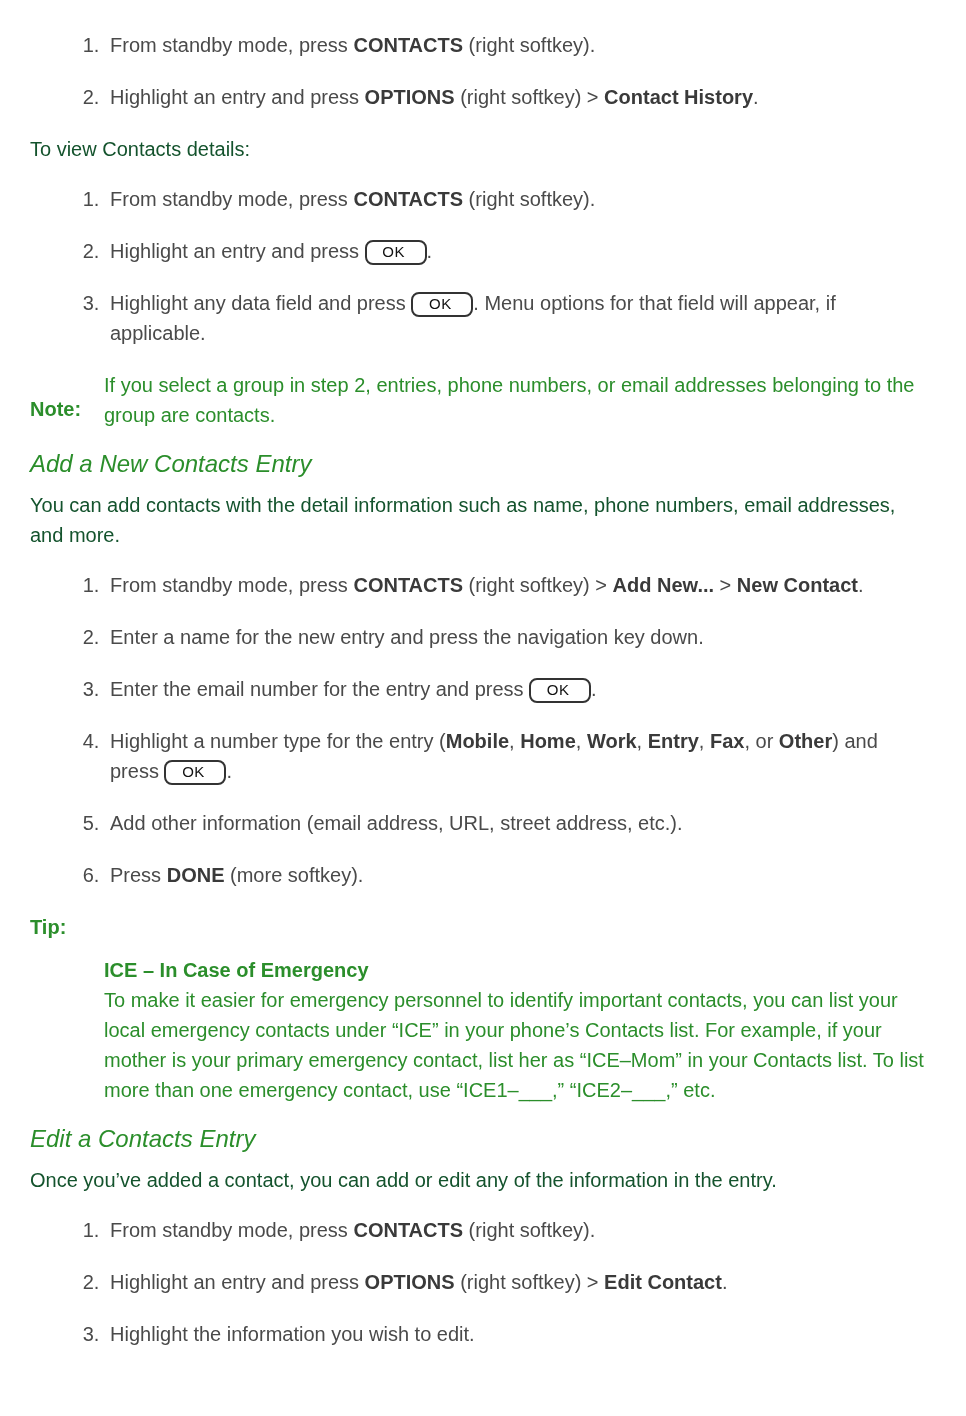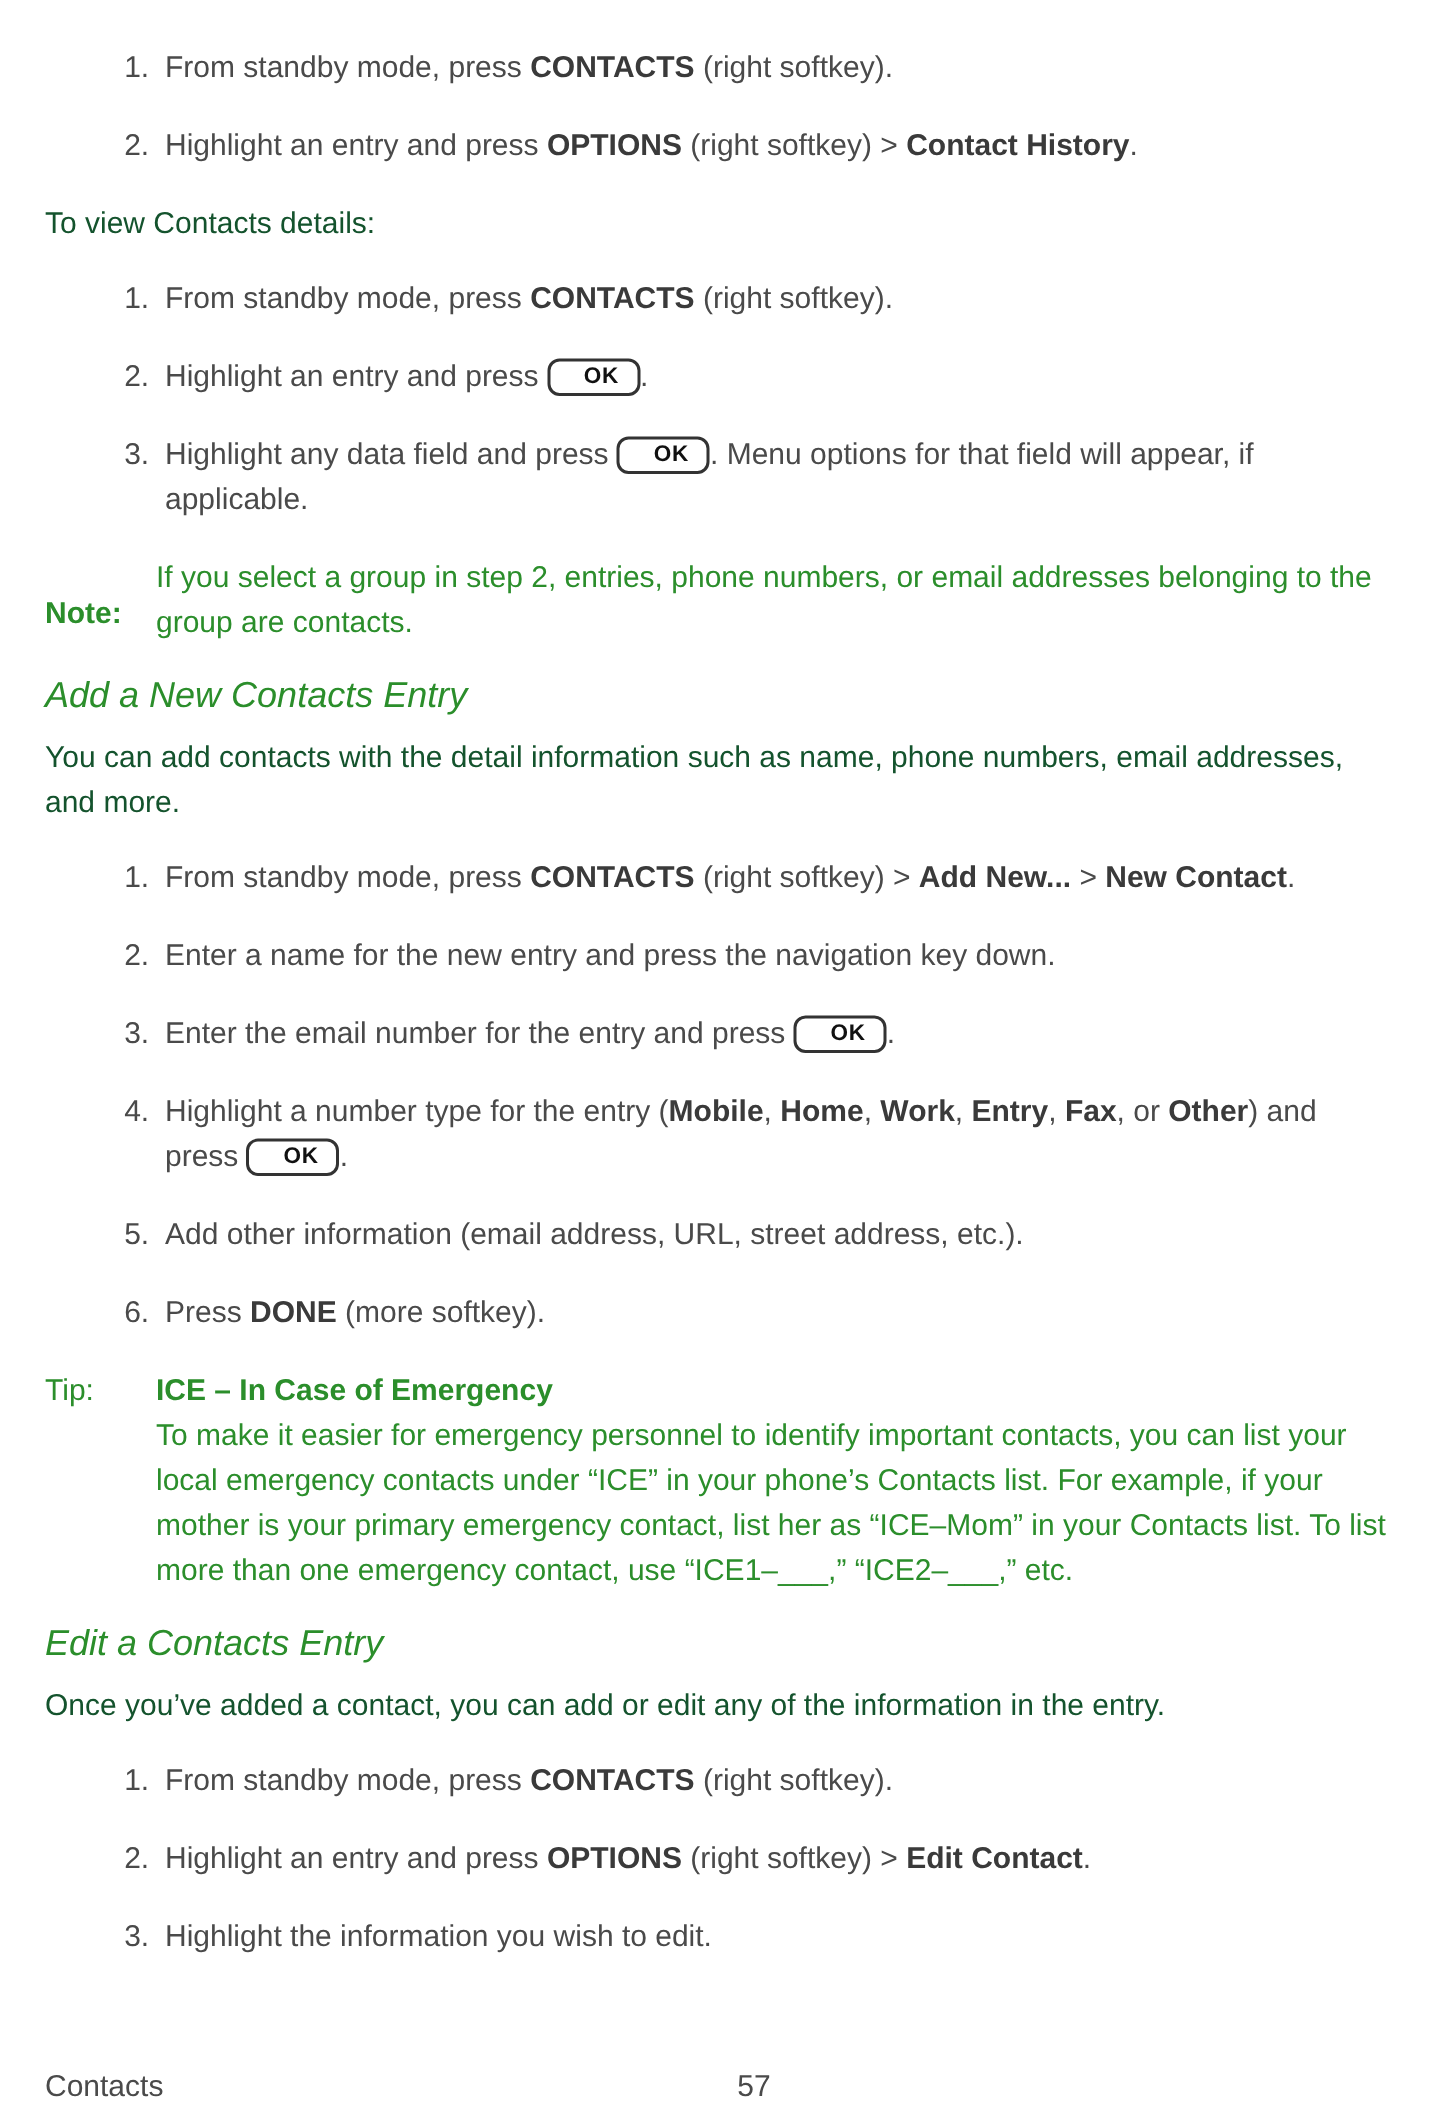--- a/index.html
+++ b/index.html
@@ -31,28 +31,28 @@
       font-style: italic;
       font-weight: normal;
       color: #2b8e2b;
       font-size: 24px;
       margin: 12px 0 8px 0;
     }
     .ok-btn {
       display: inline-block;
       border: 2px solid #333;
       border-radius: 8px;
-      font-weight: bold;
+      font-weight: normal;
       font-size: 15px;
       color: #111;
       padding: 2px 12px 2px 8px;
       vertical-align: middle;
       line-height: 1.1;
       letter-spacing: 0.5px;
-      text-align: right;
+      text-align: center;
       min-width: 38px;
     }
     .note-row {
       display: flex;
       margin: 0 0 16px 0;
     }
     .note-label {
       color: #2b8e2b;
       font-weight: bold;
       flex: 0 0 70px;
@@ -62,26 +62,27 @@
     .note-body {
       color: #2b8e2b;
       flex: 1;
     }
     .tip-row {
       display: flex;
       margin: 0 0 16px 0;
     }
     .tip-label {
       color: #2b8e2b;
-      font-weight: normal;
+      font-weight: bold;
       flex: 0 0 70px;
       padding-right: 4px;
     }
     .tip-body {
       flex: 1;
+      margin-top: 43px;
     }
     .tip-title {
       color: #2b8e2b;
       font-weight: bold;
     }
     .tip-text {
       color: #2b8e2b;
     }
     .footer {
       display: flex;

